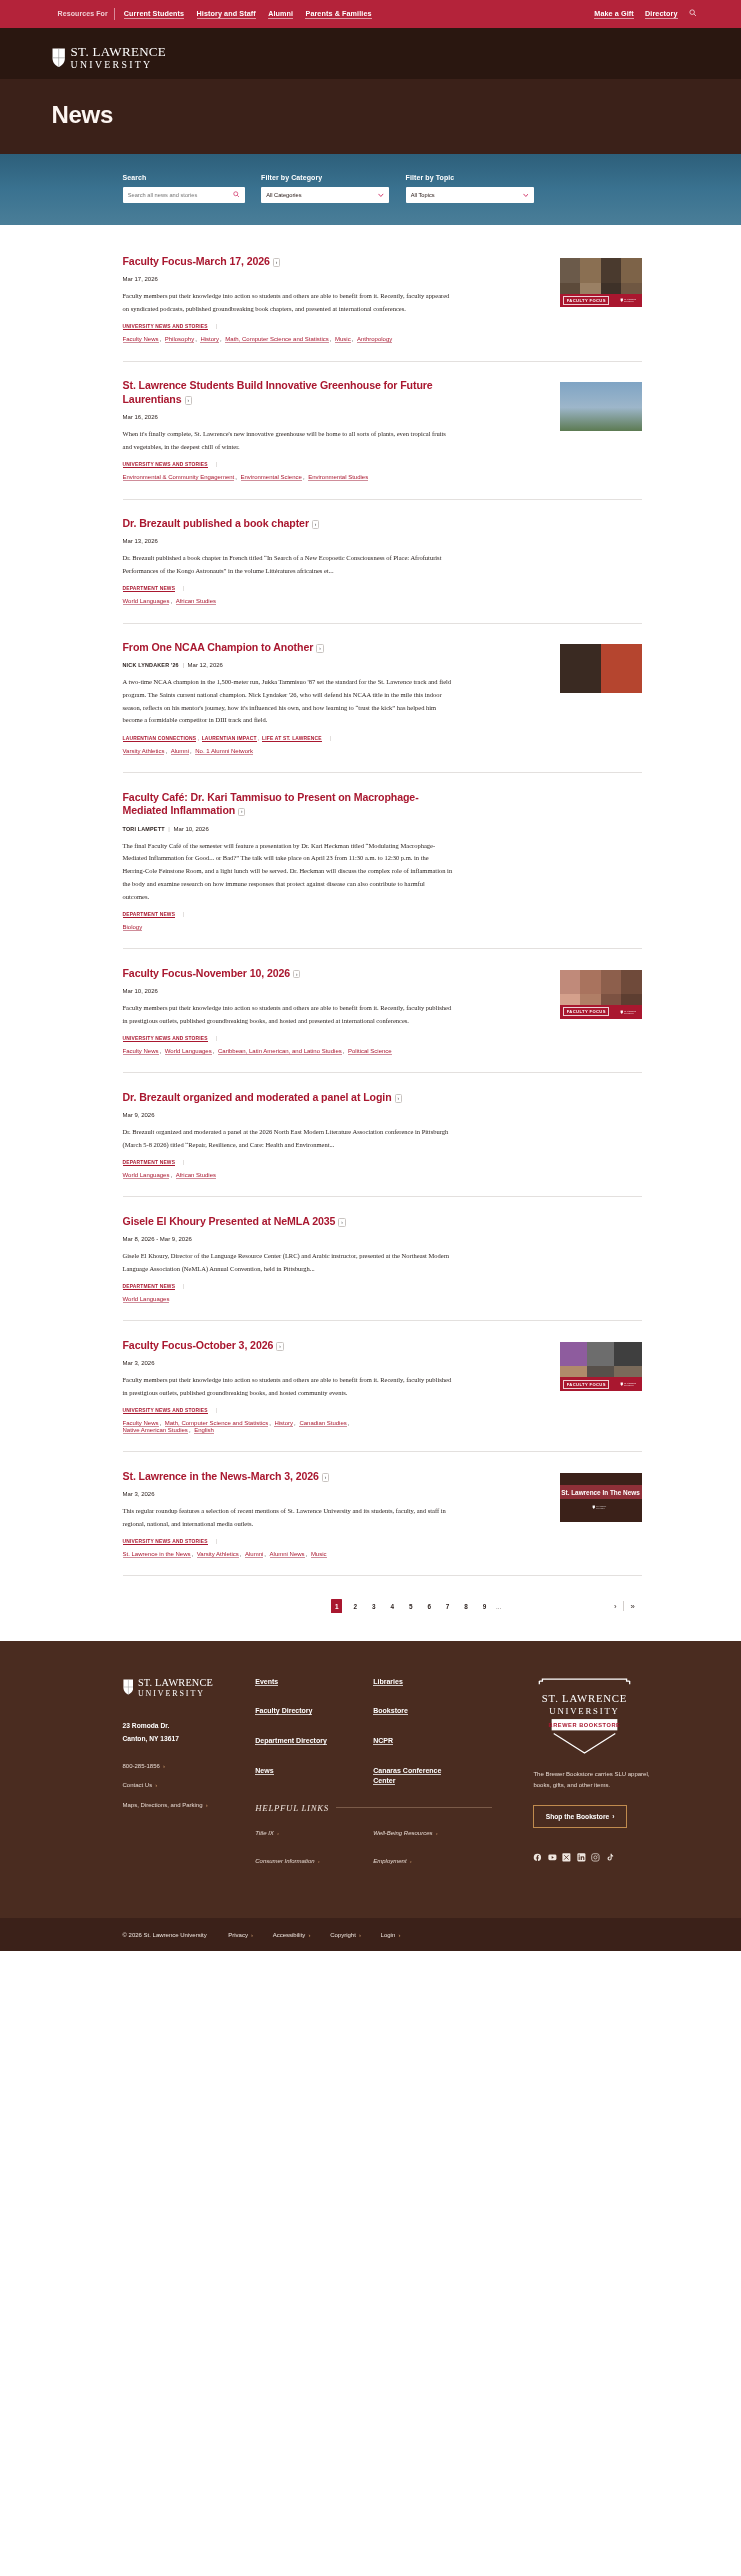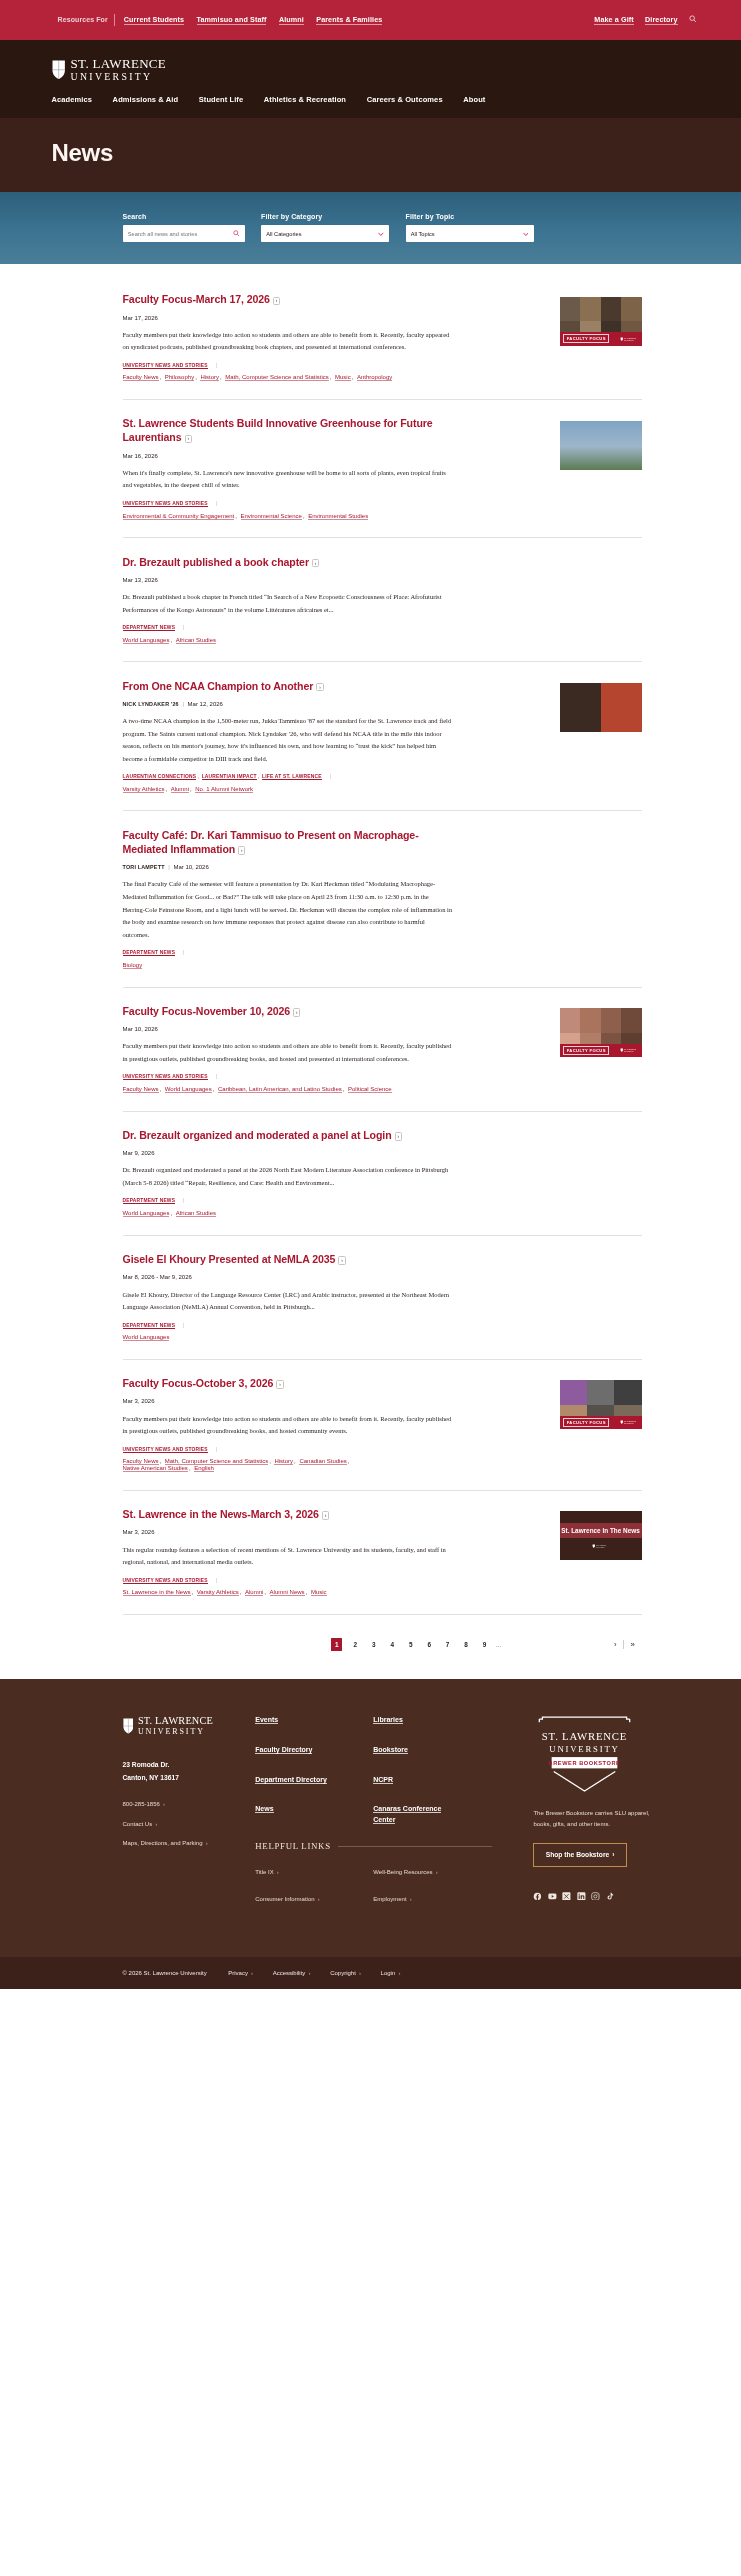--- a/index.html
+++ b/index.html
@@ -9,21 +9,21 @@
     background: #ffffff;
     color: #231310;
     -webkit-font-smoothing: antialiased;
   }
   a { text-decoration: none; color: inherit; }
   .cond { font-family: "Liberation Sans Narrow", "Liberation Sans", sans-serif; }
 
   
   .utility-bar {
     background: #b4233a;
-    height: 40px;
+    height: 28px;
     display: flex;
     align-items: center;
     padding-left: 12px;
   }
   .utility-inner {
     width: 639px; margin: 0 auto;
     display: flex; align-items: center;
   }
   .util-label {
     color: #f0cfd5; font-size: 7px; font-weight: 700;
@@ -215,21 +215,21 @@
     display: block; color: #e6d9d1; font-size: 6px; margin-bottom: 13.4px;
   }
   .f-link-sm .chev { color: #d6a373; margin-left: 1.5px; }
   .fcol-nav1 { width: 118px; }
   .fcol-nav2 { width: 118px; }
   .f-nav-link {
     display: block; color: #fff; font-size: 7px; font-weight: 700;
     margin-bottom: 19.6px; line-height: 1.45;
   }
   .f-nav-link span { border-bottom: 0.5px solid rgba(255,255,255,.75); }
-  .helpful-wrap { margin-top: -3.1px; width: 237px; }
+  .helpful-wrap { margin-top: -3.1px; width: 237px; font-style: italic; }
   .helpful-head { display: flex; align-items: center; gap: 7.2px; margin-bottom: 17.5px; }
   .helpful-title {
     font-family: "Liberation Serif", serif;
     color: #f0e6df; font-size: 8.8px; letter-spacing: 0.7px;
   }
   .helpful-rule { flex: 1; height: 0.5px; background: #7a5a48; }
   .helpful-grid { display: flex; }
   .helpful-grid > div { width: 118px; }
   .fcol-store { width: 178px; padding-left: 20.6px; }
   .bookstore-logo { margin-bottom: 13.4px; }
@@ -253,21 +253,21 @@
   .fb-link .chev { color: #d6a373; margin-left: 1.5px; }
 </style>
 </head>
 <body>
 
 <div class="utility-bar">
   <div class="utility-inner">
     <span class="util-label cond">Resources For</span>
     <span class="util-sep"></span>
     <a class="util-link cond">Current Students</a>
-    <a class="util-link cond">Tammisuo and Staff</a>
+    <a class="util-link cond">History and Staff</a>
     <a class="util-link cond">Alumni</a>
     <a class="util-link cond">Parents &amp; Families</a>
     <div class="util-right">
       <a class="util-link cond">Make a Gift</a>
       <a class="util-link cond">Directory</a>
       <a class="util-search-icon">
         <svg width="7.7" height="7.7" viewBox="0 0 16 16" fill="none" stroke="currentColor" stroke-width="1.4">
           <circle cx="6.6" cy="6.6" r="4.8"></circle>
             <line x1="10.3" y1="10.3" x2="14.6" y2="14.6"></line>
         </svg>
@@ -282,28 +282,20 @@
       <svg class="brand-shield" viewBox="0 0 26 38">
         <path d="M1 1 H25 V20 C25 30 18 35 13 37 C8 35 1 30 1 20 Z" fill="#ffffff"></path>
         <line x1="13" y1="1" x2="13" y2="37" stroke="#8d8d8d" stroke-width="1.1"></line>
         <line x1="1" y1="19" x2="25" y2="19" stroke="#8d8d8d" stroke-width="1.1"></line>
       </svg>
       <span class="brand-text">
         <span class="brand-line1">ST. LAWRENCE</span>
         <span class="brand-line2">UNIVERSITY</span>
       </span>
     </a>
-    <nav class="main-nav">
-      <a class="nav-item cond">Academics</a>
-      <a class="nav-item cond">Admissions &amp; Aid</a>
-      <a class="nav-item cond">Student Life</a>
-      <a class="nav-item cond">Athletics &amp; Recreation</a>
-      <a class="nav-item cond">Careers &amp; Outcomes</a>
-      <a class="nav-item cond">About</a>
-    </nav>
   </div>
 </div>
 
 <div class="page-banner">
   <h1 class="page-title cond">News</h1>
 </div>
 
 <div class="filter-band">
   <div class="filter-inner">
     <div class="filter-group search">

